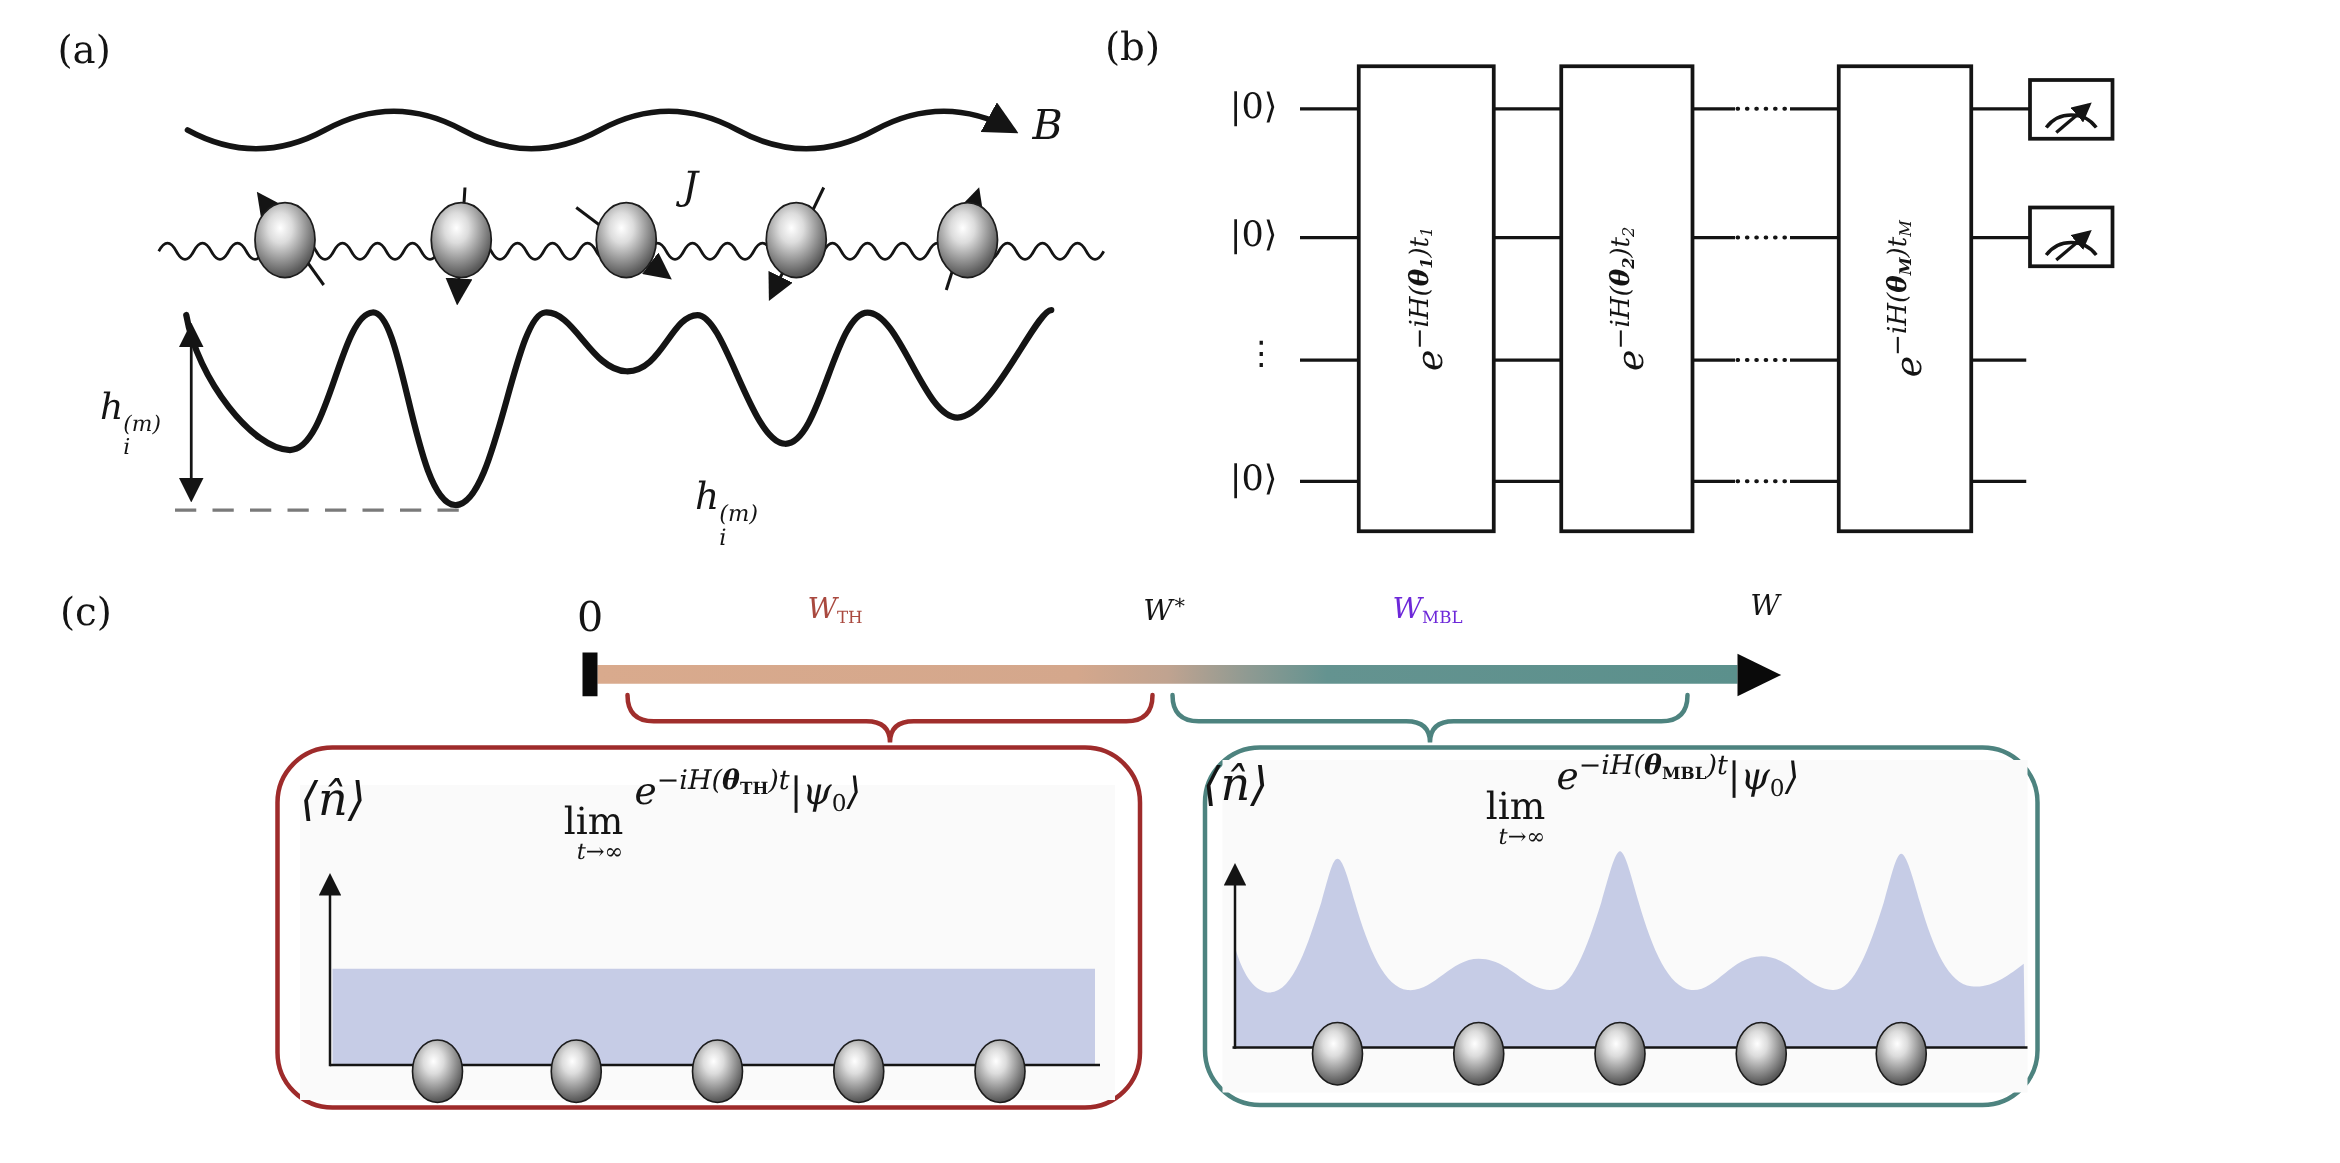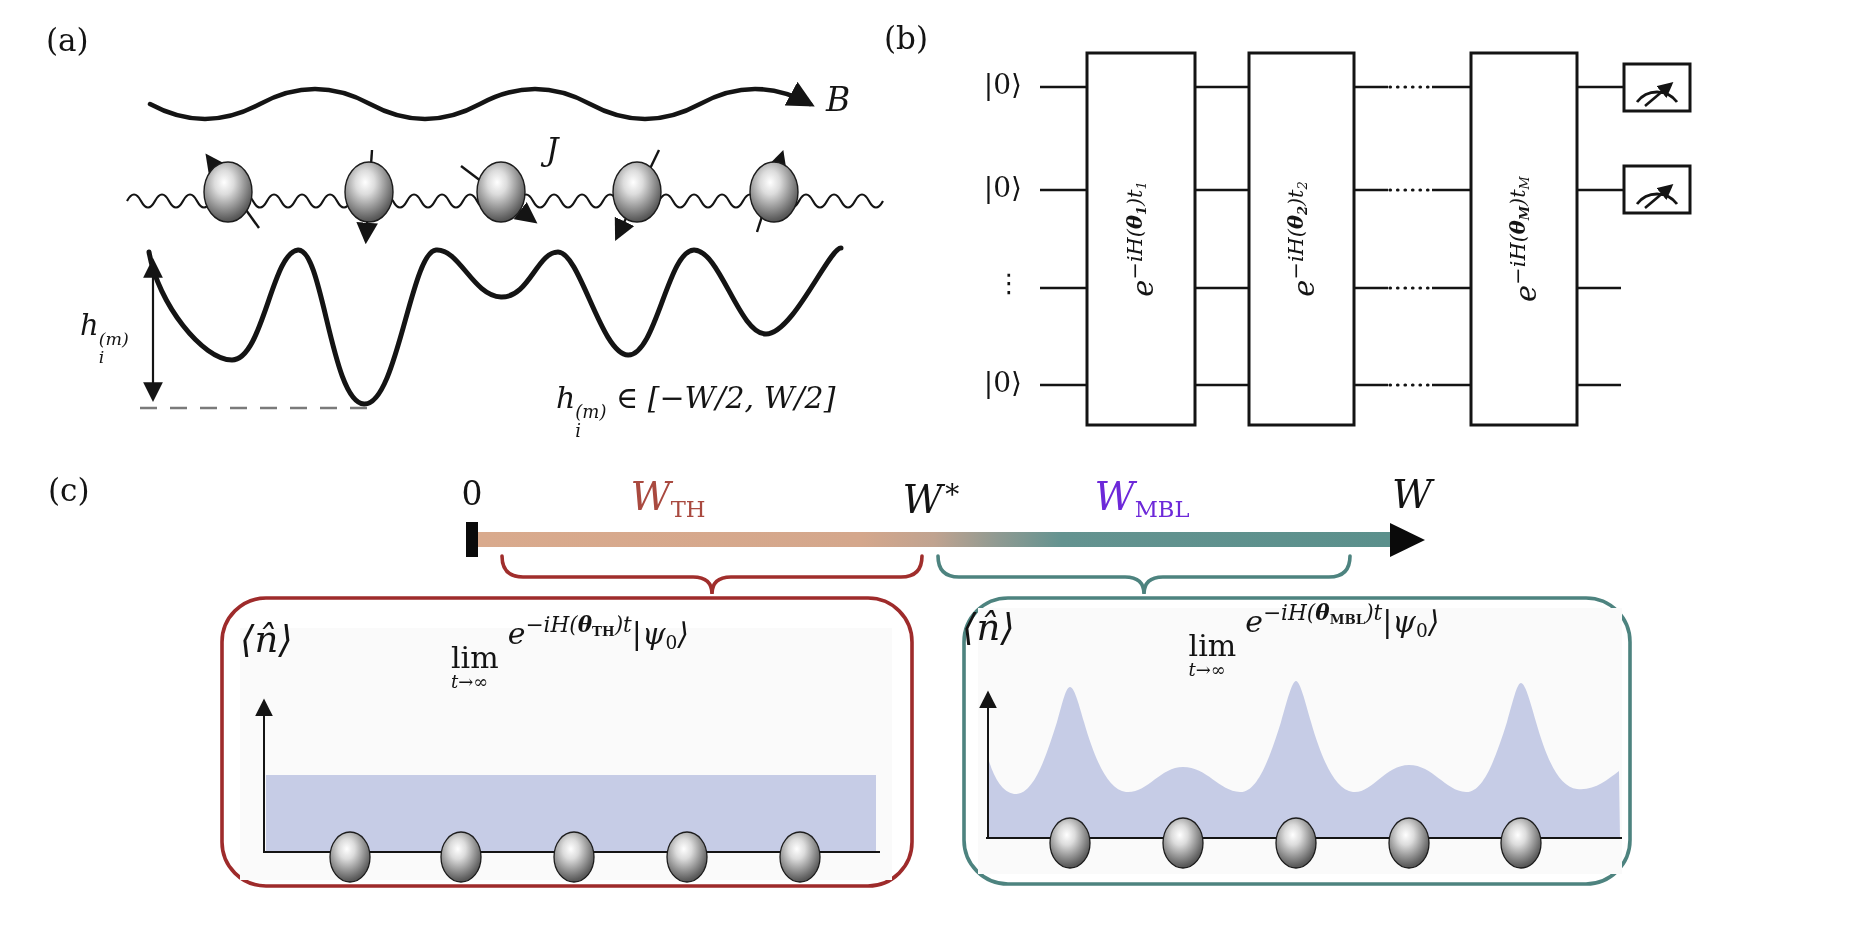--- a/index.html
+++ b/index.html
@@ -13,27 +13,27 @@
   .bold{font-weight:bold;}
   .center{transform:translateX(-50%);}
   sup{font-size:0.72em;vertical-align:0.55em;}
   sub{font-size:0.62em;vertical-align:-0.3em;}
   .red-ink{color:#a9493f;}
   .teal-ink{color:#6d28d9;}
   .scripts{display:inline-flex;flex-direction:column;align-items:flex-start;
            font-size:0.60em;line-height:1.05;vertical-align:-0.55em;}
   .gate-label{position:absolute;z-index:2;width:360px;height:106px;display:flex;align-items:center;
               justify-content:center;transform:rotate(-90deg);font-size:29px;font-style:italic;}
-  .limstack{display:inline-flex;flex-direction:column;align-items:flex-start;line-height:1.05;
+  .limstack{display:inline-flex;flex-direction:column;align-items:flex-end;line-height:1.05;
             vertical-align:-0.8em;margin-right:9px;}
   .limstack .under{font-size:0.60em;font-style:italic;}
   .formula{font-size:30px;font-style:italic;}
   .formula .lim{font-style:normal;}
   .nhat{font-size:37px;font-style:italic;}
-  .axis-lab{font-size:39px;font-style:italic;}
+  .axis-lab{font-size:23px;font-style:italic;}
   .axis-lab sub{font-style:normal;font-size:0.58em;}
   .qubit{font-size:28px;font-style:normal;}
 </style>
 </head>
 <body>
 
 <div class="canvas">
 
   <svg class="art" width="1872" height="930" viewBox="0 0 1872 930">
     <defs>
@@ -199,21 +199,21 @@
   <div class="lbl math" style="left:80px;top:308px;font-size:29px">
     <span>h</span><span class="scripts">
         <span>(m)</span>
         <span>i</span>
       </span>
   </div>
   <div class="lbl math" style="left:556px;top:380px;font-size:30px">
     <span>h</span><span class="scripts">
         <span>(m)</span>
         <span>i</span>
-      </span><span> ∈ [−W/2, W/2]</span>
+      </span>
   </div>
 
   <div class="lbl panel-label" style="left:884px;top:20px">(b)</div>
   <div class="lbl qubit" style="left:960px;top:68px;width:62px;text-align:right">|0⟩</div>
   <div class="lbl qubit" style="left:960px;top:171px;width:62px;text-align:right">|0⟩</div>
   <div class="lbl qubit" style="left:960px;top:268px;width:62px;text-align:right;font-size:26px">⋮</div>
   <div class="lbl qubit" style="left:960px;top:366px;width:62px;text-align:right">|0⟩</div>
 
   <div class="gate-label" style="left:961px;top:186px">
     <span><span>e</span><sup><span>−iH(</span><span class="bold"><span>θ</span><sub>1</sub></span><span>)t</span><sub>1</sub></sup></span>

